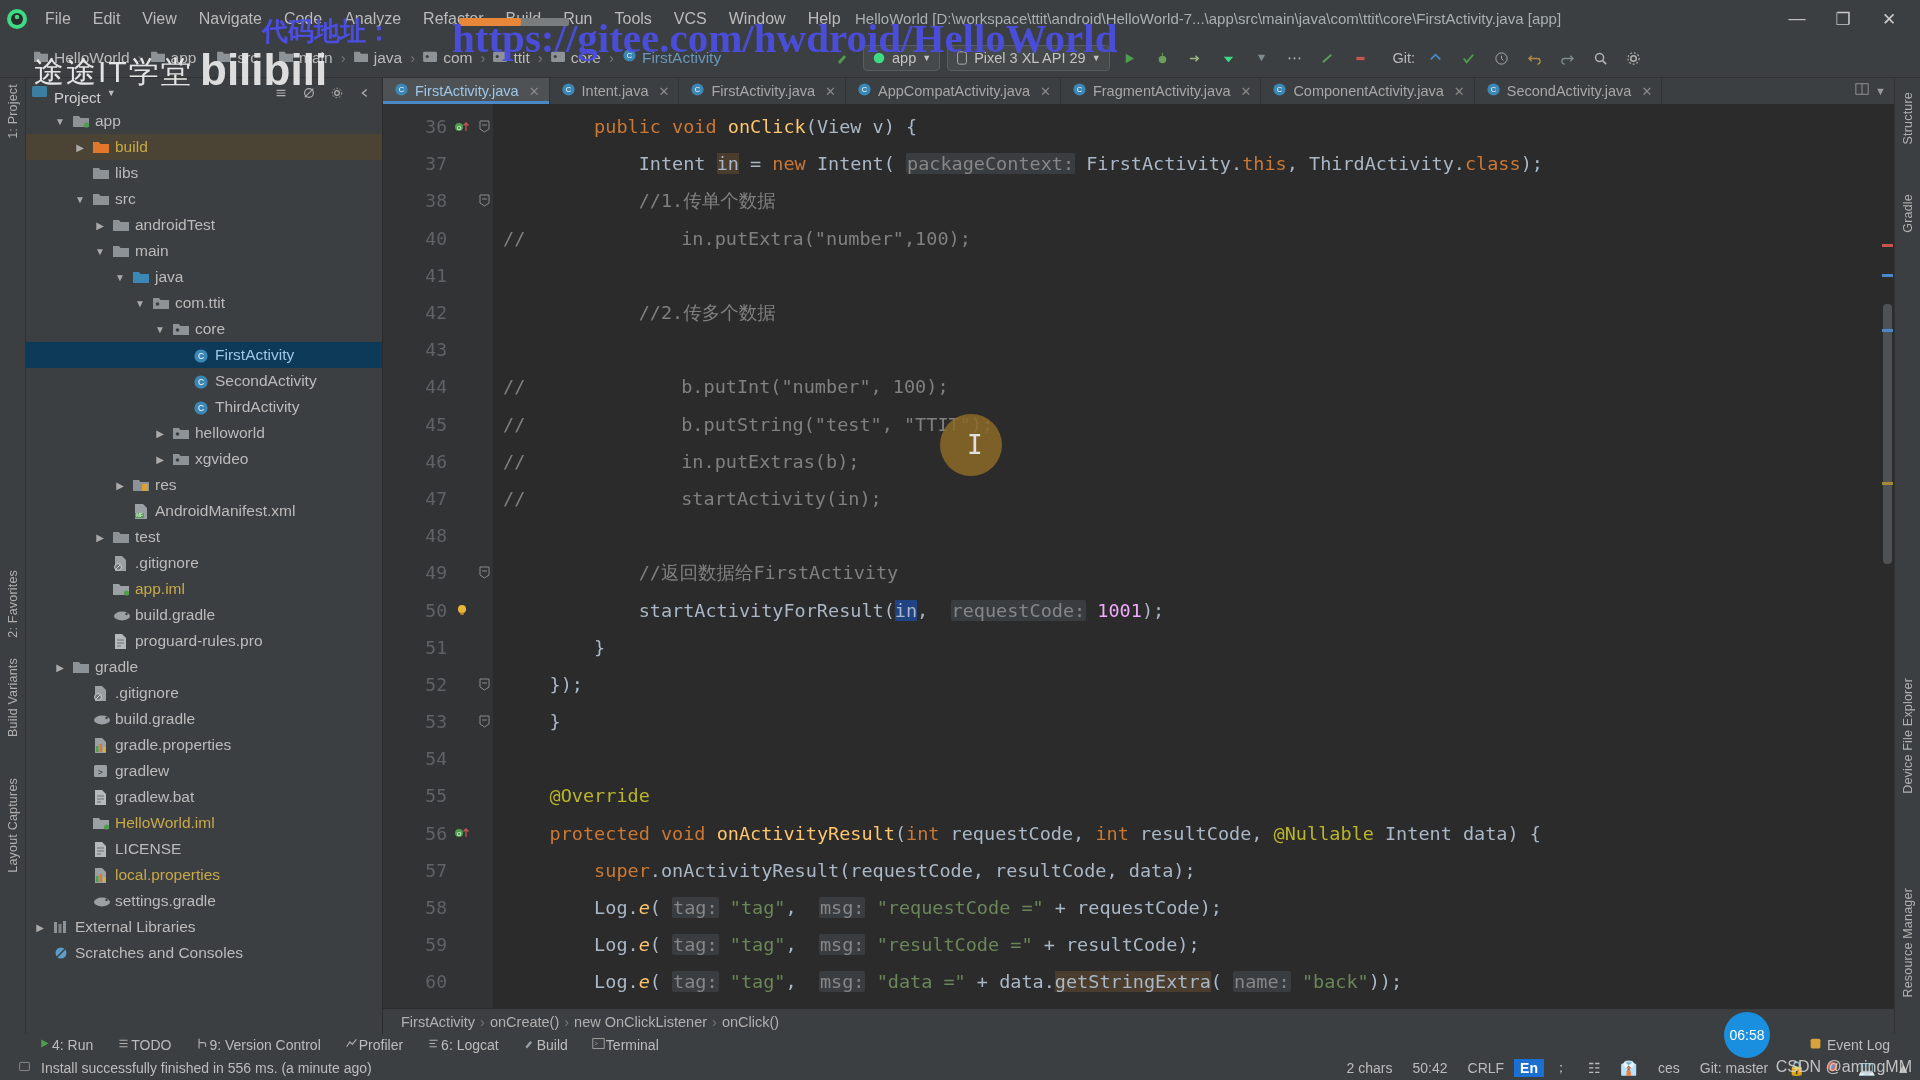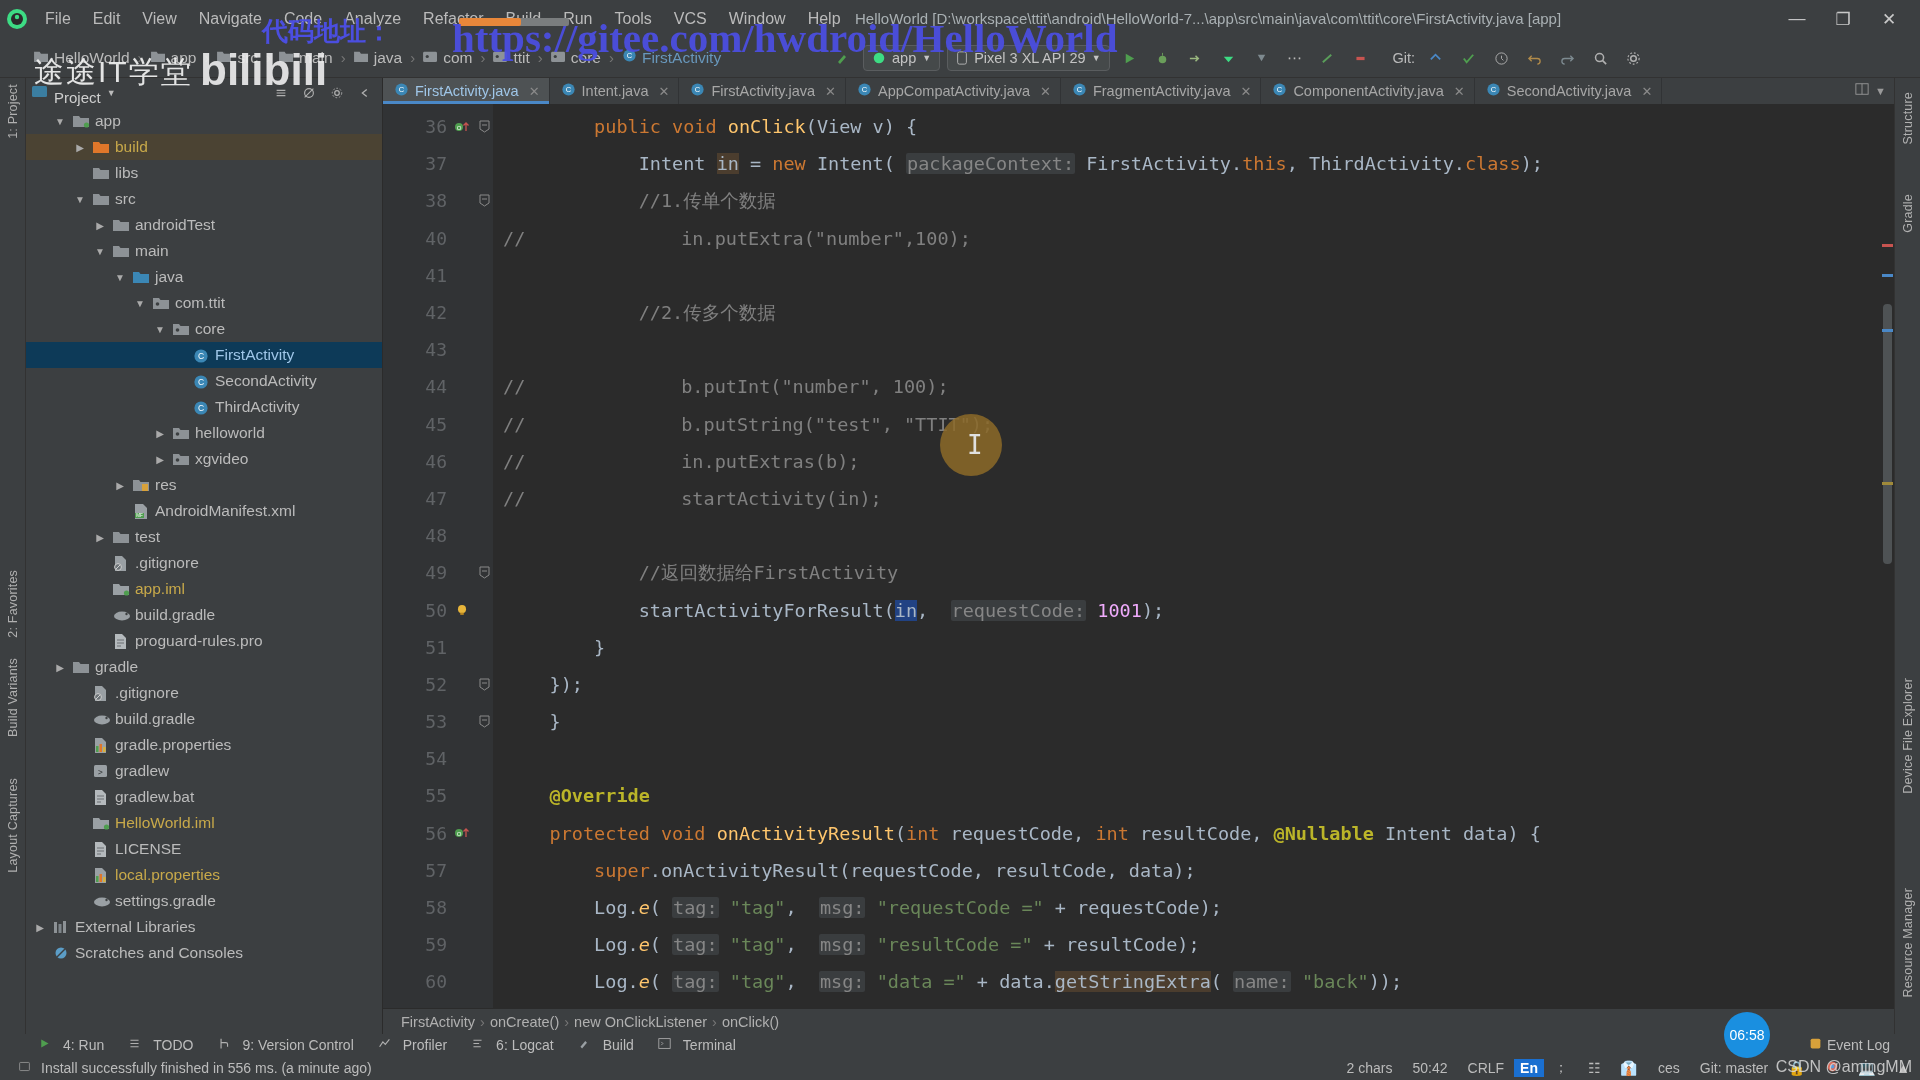--- a/index.html
+++ b/index.html
@@ -73,38 +73,38 @@
   .codewrap{ position:absolute; left:0; right:0; top:0; bottom:0; }
   .cline{ height:29.2px; display:flex; align-items:center; font-family:"DejaVu Sans Mono", monospace;
      font-size:18.5px; white-space:pre;margin-top:8px; }
   .num{ width:68px; text-align:right; color:#606366; font-family:"DejaVu Sans Mono", monospace;
      font-size:18px; flex:0 0 auto; padding-right:4px;}
   .gmark{ width:22px; flex:0 0 auto; display:flex; align-items:center; justify-content:center; font-size:12px; }
   .fmark{ width:22px; flex:0 0 auto; display:flex; align-items:center; justify-content:center; color:#8a8a8a; font-size:12px;}
   .code{ padding-left:10px; color:#a9b7c6; }
   .kw{color:#cc7832;} .str{color:#6a8759;} .num2{color:#f0abfc;} .cm{color:#808080;}
   .hint{color:#868686; background:#3a3d3f; border-radius:2px; padding:0 1px;}
-  .ann{color:#bbb529;font-weight:bold;} .cls{color:#a9b7c6;} .fn{color:#ffc66d;}
+  .ann{color:#bbb529;} .cls{color:#a9b7c6;} .fn{color:#ffc66d;}
   .sel2{ background:#214283; color:#a9b7c6; }
   .hl2{ background:#4b3d2e; }
   .scrollbar{ position:absolute; right:0; top:0; bottom:0; width:14px; background:#2b2b2b; }
   .sbthumb{ position:absolute; right:2px; width:9px; background:#4e5254; border-radius:4px; }
   .cursorcircle{ position:absolute; width:62px; height:62px; border-radius:50%; background:#8c6a28; opacity:.85; }
   .ibeam{ position:absolute; color:#e0e0e0; font-size:26px; font-family:"DejaVu Sans Mono", monospace; }
 
   
   .ebread{ position:absolute; left:383px; right:26px; bottom:46px; height:26px; background:#3c3f41;
      display:flex; align-items:center; gap:5px; padding-left:18px; font-size:14.5px; color:#b0b0b0;
      border-top:1px solid #2b2b2b; }
   .ebread .s{ color:#777; }
 
   
   .botbar{ position:absolute; left:0; right:0; bottom:24px; height:22px; background:#3c3f41;
      display:flex; align-items:center; gap:0; padding-left:26px; font-size:14px; color:#bcbcbc; }
-  .botbar .bt{ display:flex; align-items:flex-start; gap:12px; padding:0 12px; white-space:nowrap; }
+  .botbar .bt{ display:flex; align-items:flex-start; gap:1px; padding:0 12px; white-space:nowrap; }
   .botbar .sp{ flex:1; }
 
   
   .status{ position:absolute; left:0; right:0; bottom:0; height:24px; background:#3c3f41;
      display:flex; align-items:center; font-size:14px; color:#bcbcbc; padding-left:8px; }
   .status .sp{ flex:1; }
   .status .si{ padding:0 10px; white-space:nowrap; }
 
   
   .wm{ position:absolute; pointer-events:none; }

